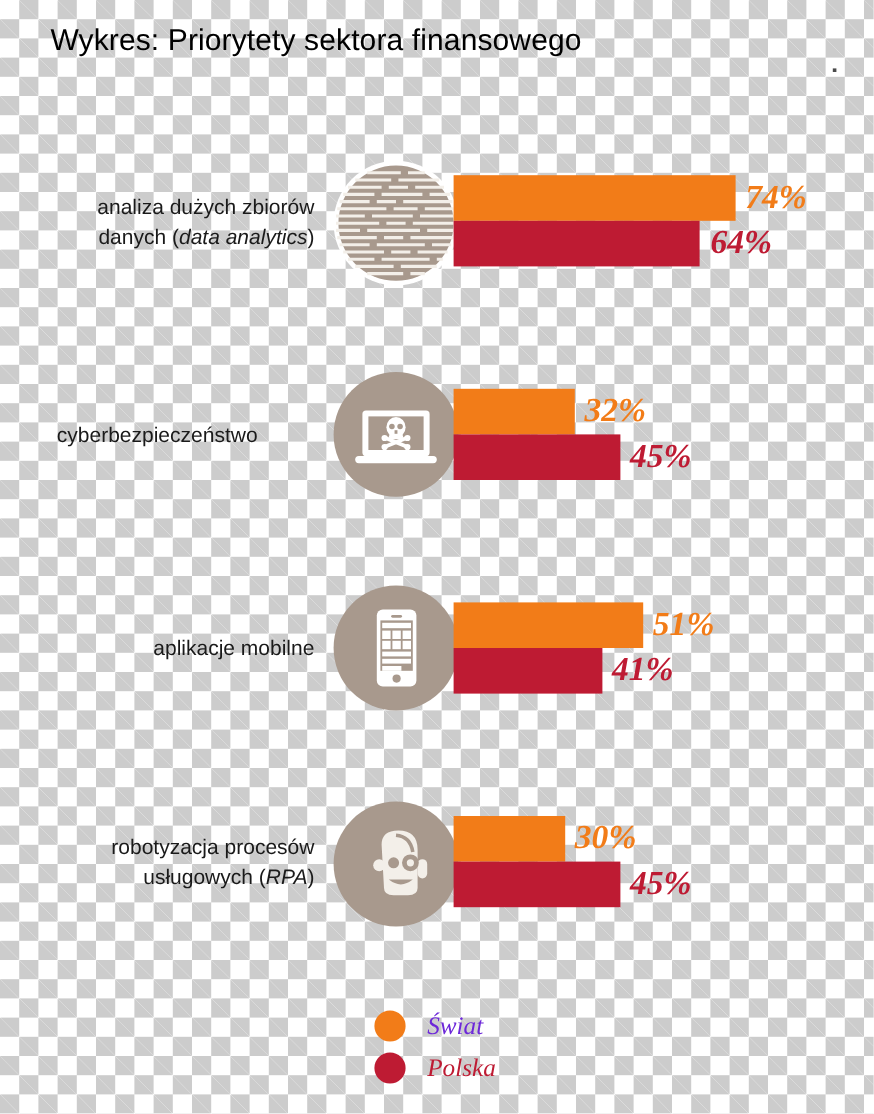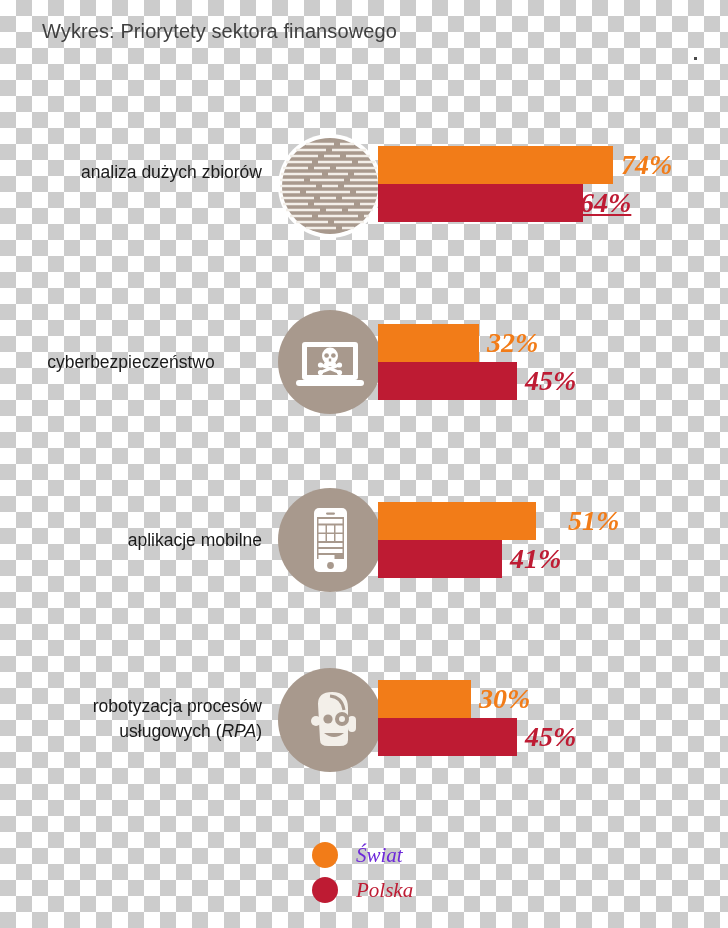--- a/index.html
+++ b/index.html
@@ -20,22 +20,22 @@
   }
   .canvas {
     position: relative;
     width: 728px;
     height: 928px;
   }
   .chart-title {
     position: absolute;
     left: 42px;
     top: 20px;
-    font-size: 20px;
-    color: #404040;
+    font-size: 25px;
+    color: #000000;
     letter-spacing: 0.1px;
     white-space: nowrap;
   }
   .stray-dot {
     position: absolute;
     left: 694px;
     top: 57px;
     width: 3px;
     height: 3px;
     background: #4a4a4a;
@@ -125,20 +125,23 @@
 
 <div class="canvas">
 
   <div class="chart-title">Wykres: Priorytety sektora finansowego</div>
   <div class="stray-dot"></div>
 
   <div class="row" style="top:110px;">
 
     <div class="row-label" style="top:50px;">
       <div>analiza dużych zbiorów</div>
+      <div>
+        <span>danych (</span><span class="it">data analytics</span><span>)</span>
+      </div>
     </div>
 
     <div class="icon-circle" style="left:278px; top:24px; width:104px; height:104px; background:#ffffff;">
       <svg viewBox="0 0 104 104" width="104" height="104">
         <circle cx="52" cy="52" r="51" fill="#ffffff"></circle>
         <circle cx="52" cy="52" r="48" fill="#a8998d"></circle>
         <g stroke="#f3efe9" stroke-width="2.6" stroke-linecap="butt">
           <line x1="28" y1="10" x2="56" y2="10"></line>
           <line x1="62" y1="10" x2="76" y2="10"></line>
           <line x1="18" y1="16" x2="48" y2="16"></line>
@@ -181,21 +184,21 @@
           <line x1="28" y1="94" x2="58" y2="94"></line>
           <line x1="64" y1="94" x2="76" y2="94"></line>
         </g>
       </svg>
     </div>
 
     <div class="bars" style="top:36px;">
       <div class="bar bar-world" style="width:235px;"></div>
       <div class="bar bar-poland" style="width:205px;"></div>
       <div class="bar-value val-world" style="left:243px;">74%</div>
-      <div class="bar-value val-poland" style="left:202px;text-decoration:underline;">64%</div>
+      <div class="bar-value val-poland" style="left:214px;">64%</div>
     </div>
   </div>
 
   <div class="row" style="top:288px;">
 
     <div class="row-label" style="top:62px;text-align:center;">
       <div>cyberbezpieczeństwo</div>
     </div>
 
     <div class="icon-circle" style="left:278px; top:22px; width:104px; height:104px;">
@@ -250,21 +253,21 @@
           <rect x="40.5" y="61" width="24" height="4"></rect>
           <rect x="40.5" y="67" width="16" height="4"></rect>
         </g>
         <circle cx="52.5" cy="77.5" r="3.4" fill="#a8998d"></circle>
       </svg>
     </div>
 
     <div class="bars" style="top:36px;">
       <div class="bar bar-world" style="width:158px;"></div>
       <div class="bar bar-poland" style="width:124px;"></div>
-      <div class="bar-value val-world" style="left:166px;padding-left:24px;">51%</div>
+      <div class="bar-value val-world" style="left:166px;">51%</div>
       <div class="bar-value val-poland" style="left:132px;">41%</div>
     </div>
   </div>
 
   <div class="row" style="top:644px;">
 
     <div class="row-label" style="top:50px;">
       <div>robotyzacja procesów</div>
       <div>
         <span>usługowych (</span><span class="it">RPA</span><span>)</span>

